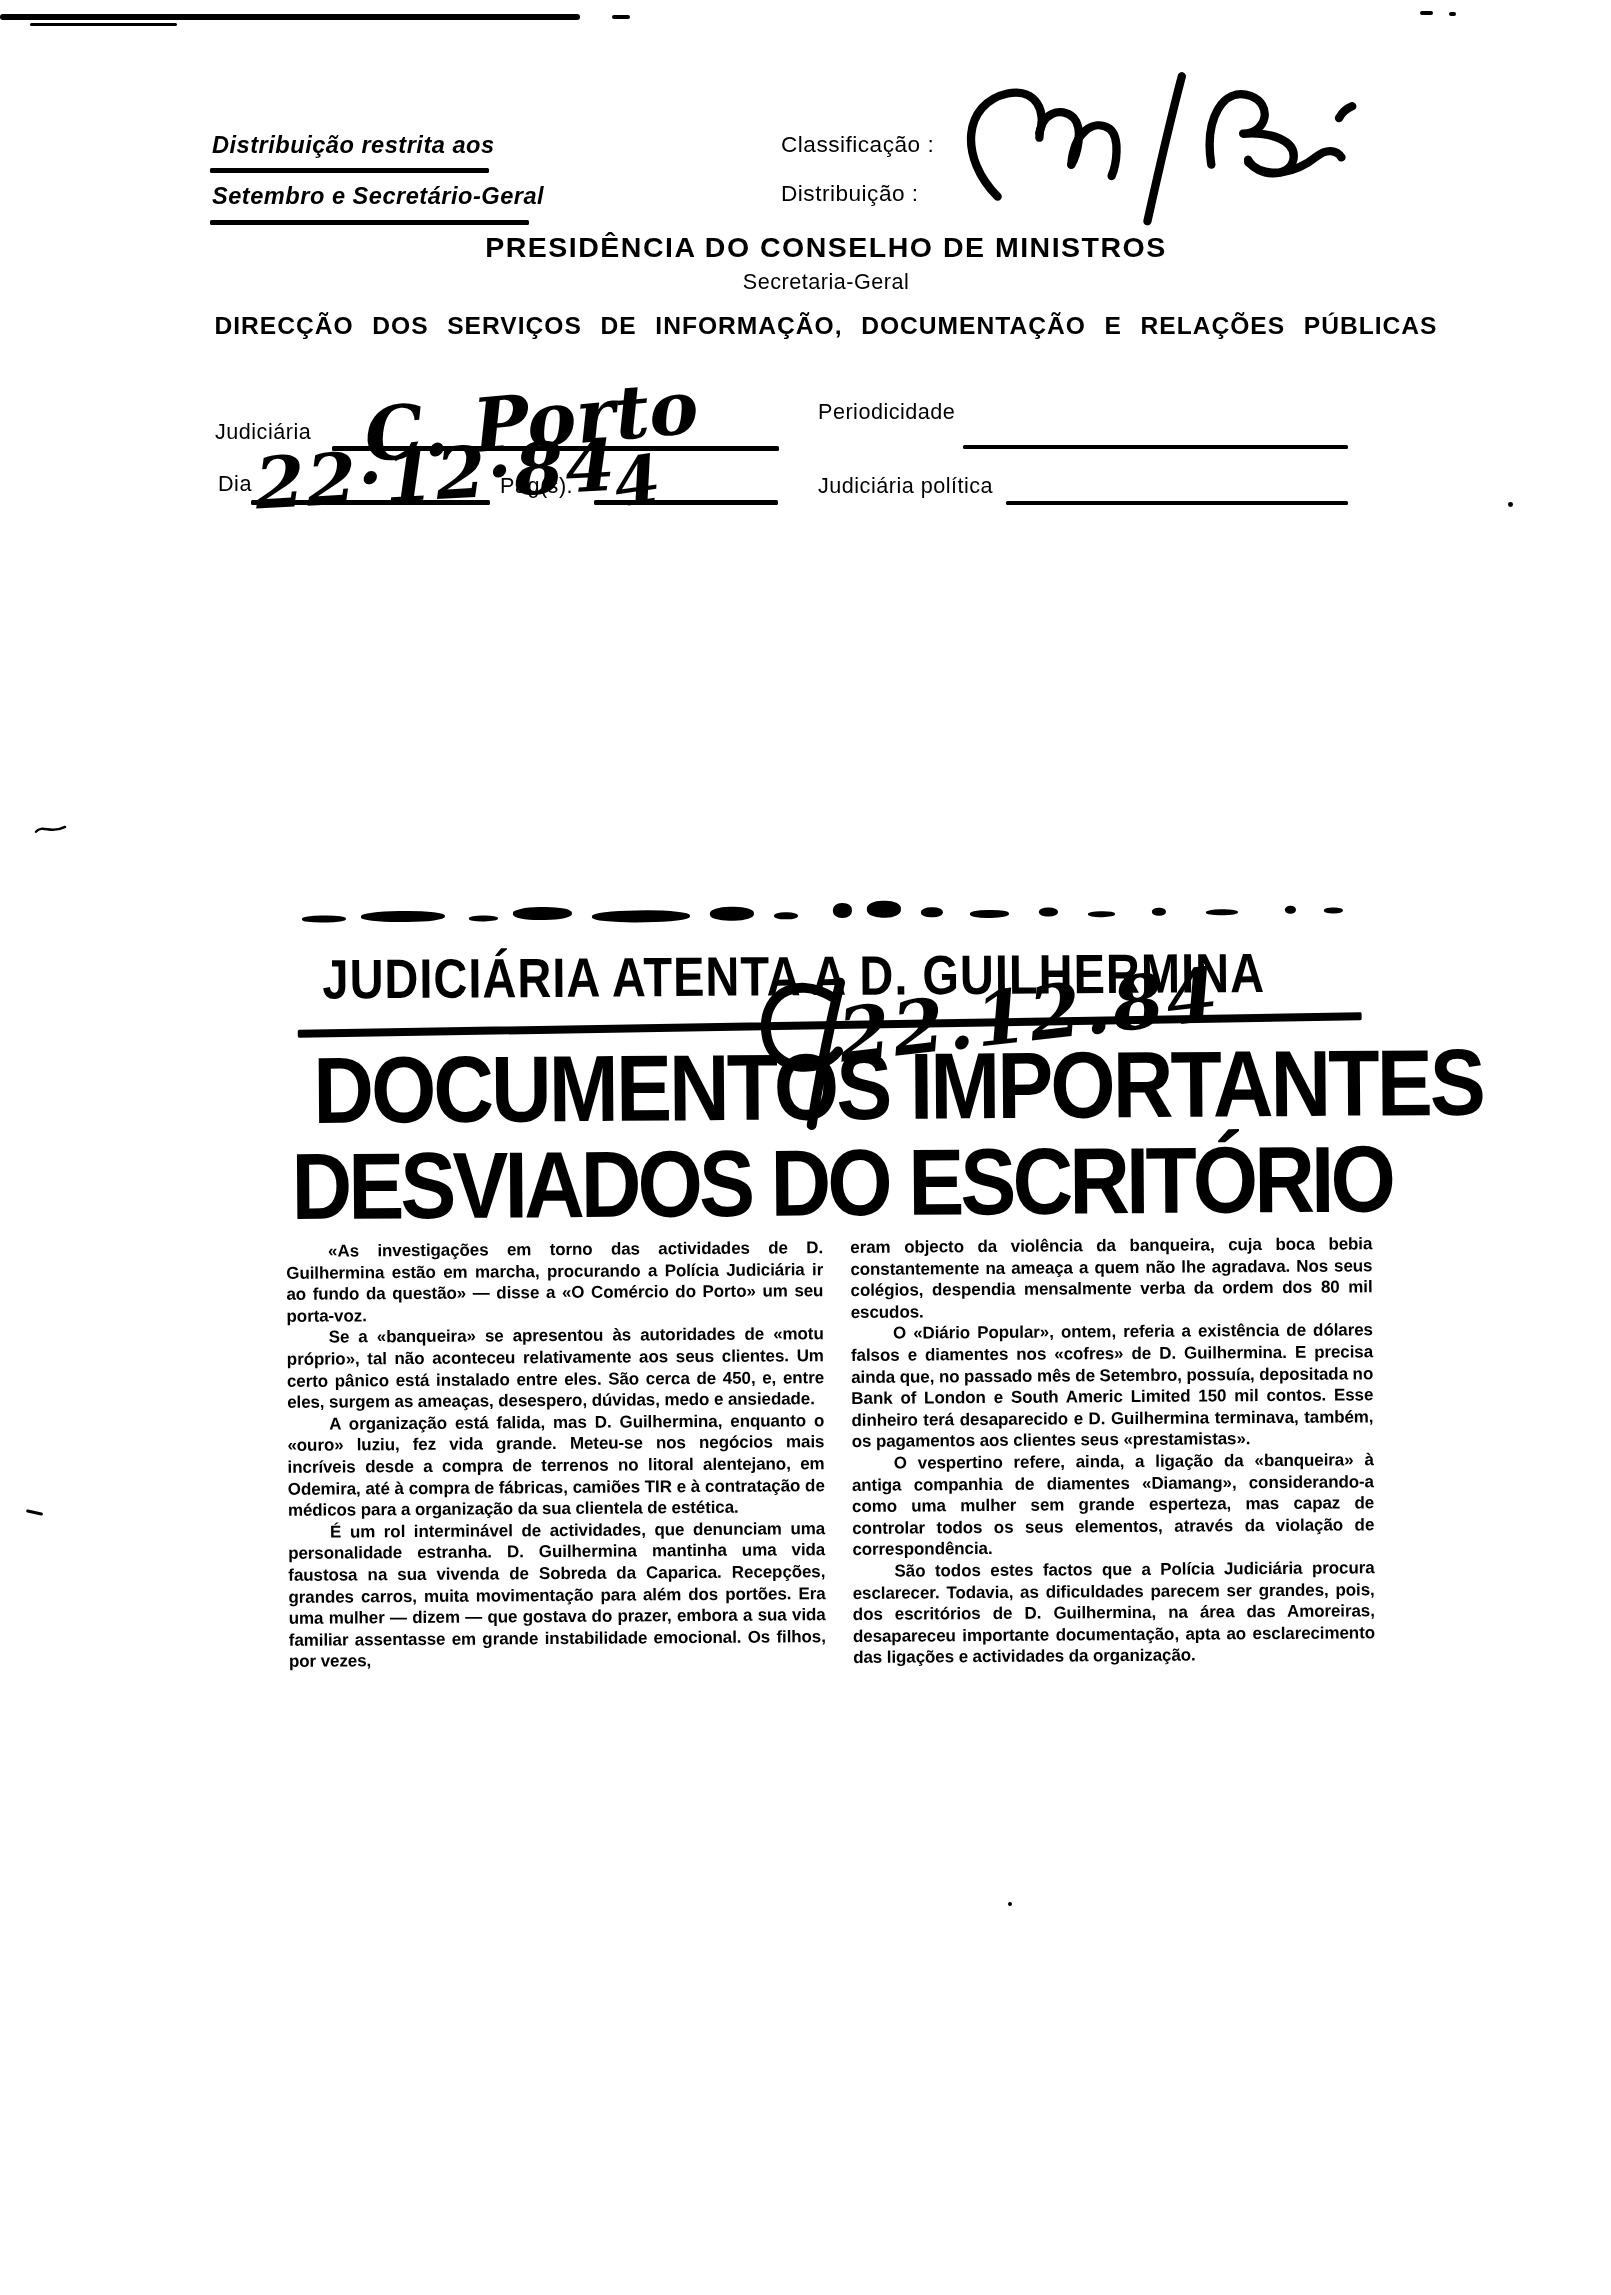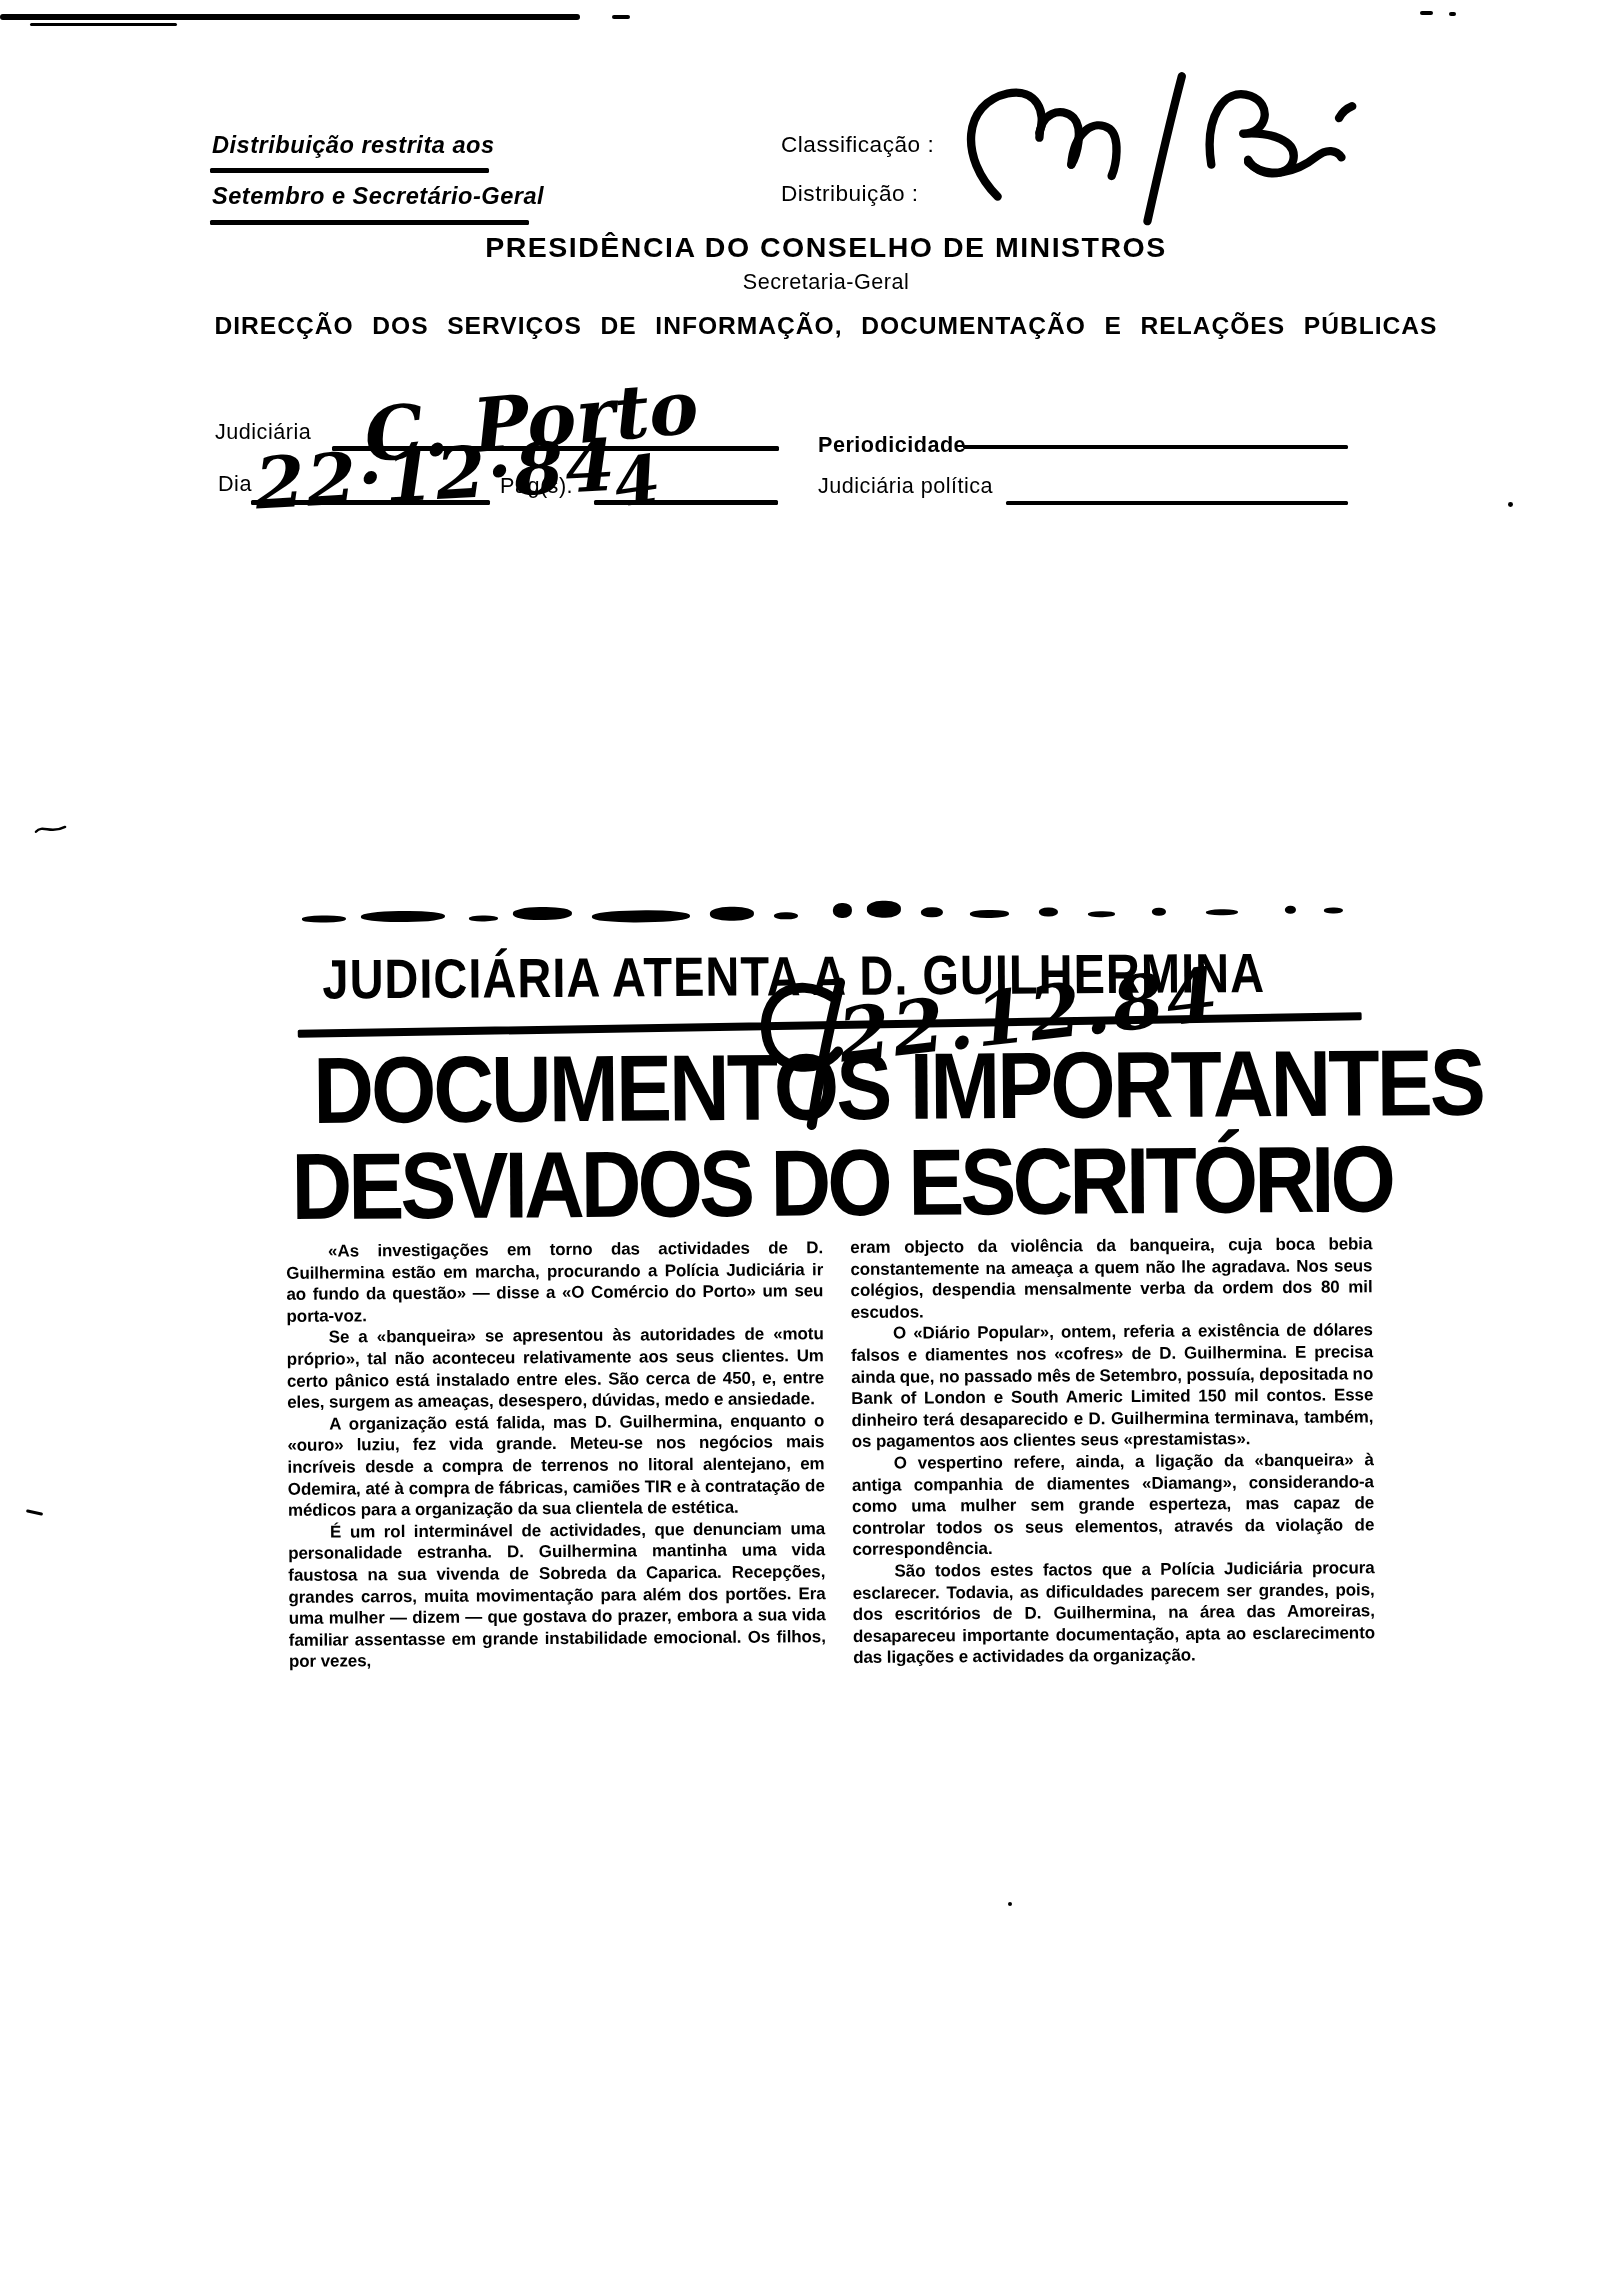--- a/index.html
+++ b/index.html
@@ -66,21 +66,21 @@
     </g>
   </svg>
 
   <div class="abs center org1" style="top:231px;">PRESIDÊNCIA DO CONSELHO DE MINISTROS</div>
   <div class="abs center org3" style="top:312px;">DIRECÇÃO DOS SERVIÇOS DE INFORMAÇÃO, DOCUMENTAÇÃO E RELAÇÕES PÚBLICAS</div>
   <div class="abs center org2" style="top:269px;">Secretaria-Geral</div>
 
   <div class="abs flab" style="left:215px;top:419px;">Judiciária</div>
   <div class="abs hand" style="left:364px;top:378px;font-size:74px;transform:rotate(-5deg);">C. Porto</div>
   <div class="abs rule" style="left:332px;top:446px;width:447px;height:4.9px;"></div>
-  <div class="abs flab" style="left:818px;top:432px;font-weight:bold;">Periodicidade</div>
+  <div class="abs flab" style="left:818px;top:399px;">Periodicidade</div>
   <div class="abs rule" style="left:963px;top:445px;width:385px;height:4.4px;"></div>
 
   <div class="abs flab" style="left:218px;top:471px;">Dia</div>
   <div class="abs hand" style="left:255px;top:432px;font-size:71px;letter-spacing:2px;transform:rotate(-3deg);">22·12·84</div>
   <div class="abs rule" style="left:251px;top:500px;width:239px;height:4.9px;"></div>
   <div class="abs flab" style="left:500px;top:473px;">Pág(s).</div>
   <div class="abs hand" style="left:614px;top:442px;font-size:66px;transform:rotate(-8deg);">4</div>
   <div class="abs rule" style="left:594px;top:500px;width:184px;height:4.9px;"></div>
   <div class="abs flab" style="left:818px;top:473px;">Judiciária política</div>
   <div class="abs rule" style="left:1006px;top:501px;width:342px;height:4.4px;"></div>

